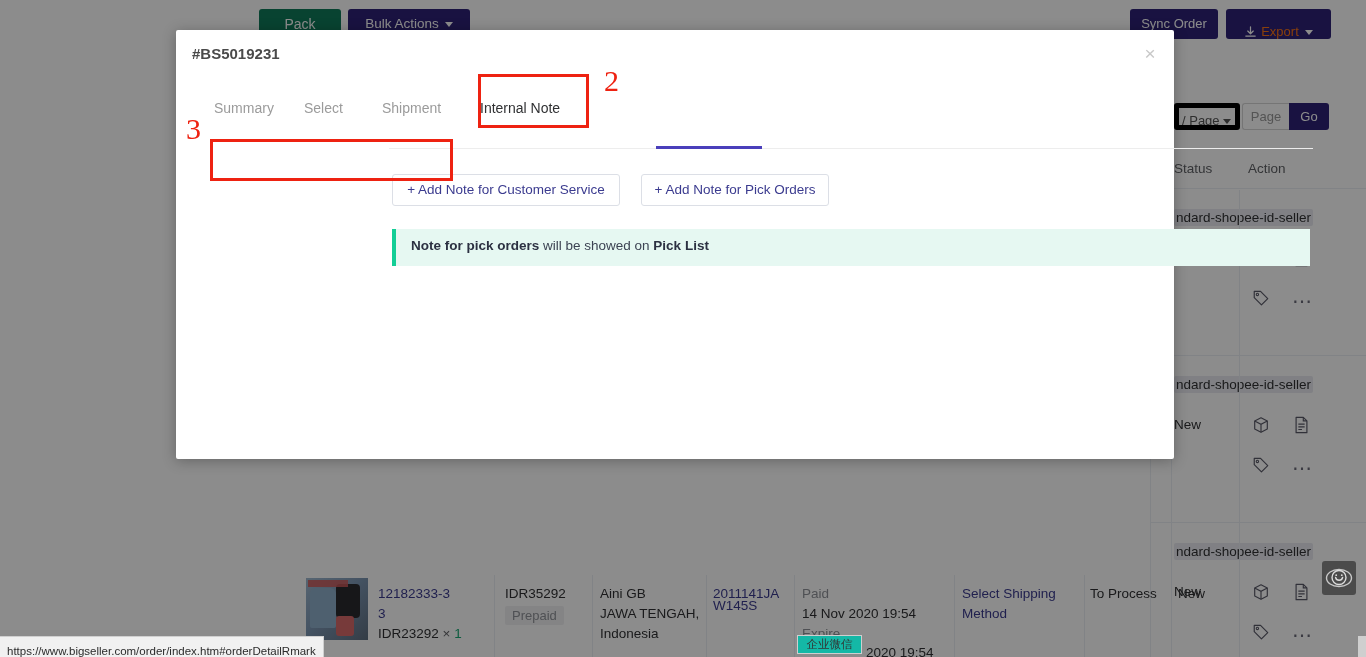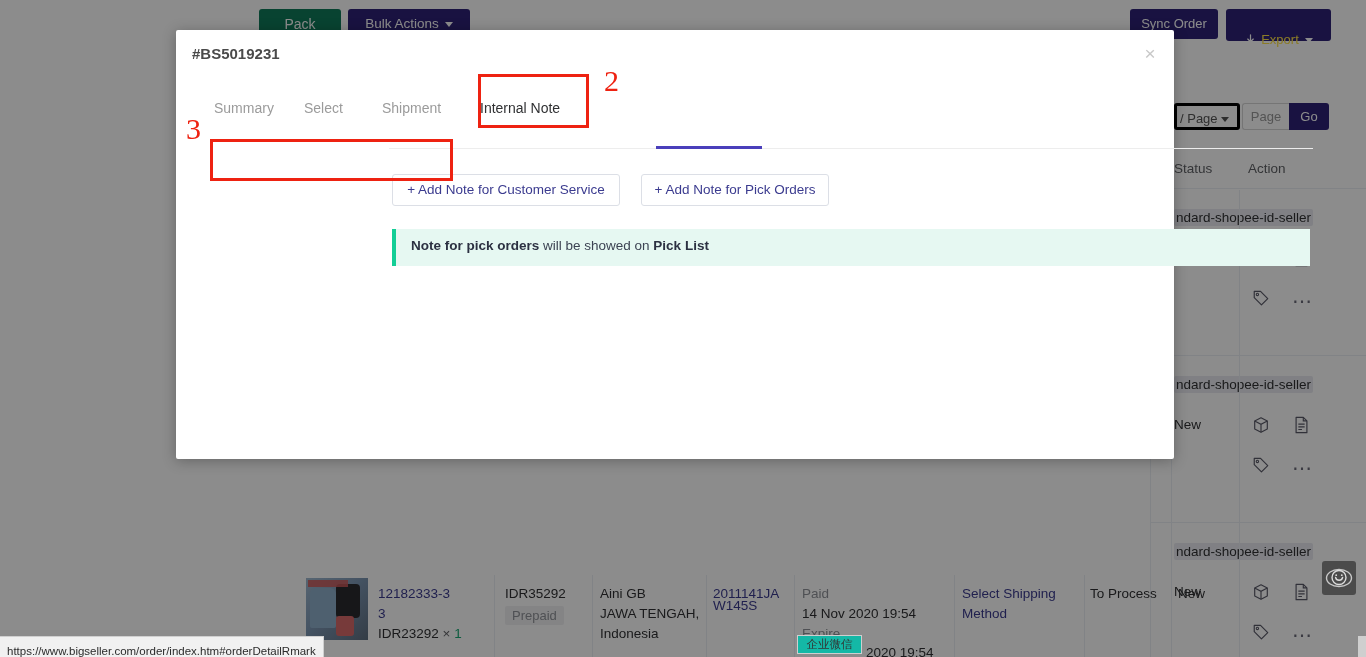--- a/index.html
+++ b/index.html
@@ -32,27 +32,27 @@
     border-left: 4.5px solid transparent; border-right: 4.5px solid transparent;
     border-top: 5px solid #ffffff; vertical-align: middle;
   }
   .btn-sync {
     position: absolute; left: 1130px; top: 9px; width: 88px; height: 30px;
     background: #2e2277; color: #ffffff; border: none; border-radius: 3px;
     font-size: 13px; line-height: 30px; text-align: center; padding: 0;
   }
   .btn-export {
     position: absolute; left: 1226px; top: 9px; width: 105px; height: 30px;
-    background: #2e2277; color: #fde047; border: none; border-radius: 3px;
-    font-size: 13px; line-height: 30px; text-align: center; padding: 16px;
+    background: #2e2277; color: #f97316; border: none; border-radius: 3px;
+    font-size: 13px; line-height: 30px; text-align: center; padding: 8px;
   }
   .dl-icon { display:inline-block; vertical-align: middle; margin-right: 4px; }
   .per-page {
     position: absolute; left: 1174px; top: 103px; width: 66px; height: 27px;
-    border: 3px solid #000000; border-radius: 3px; background: #fff;
+    border: 5px solid #000000; border-radius: 3px; background: #fff;
     font-size: 13px; color: #555; line-height: 25px; padding-left: 3px;
     overflow: hidden; white-space: nowrap;
   }
   .caret-dark {
     display: inline-block; width: 0; height: 0; margin-left: 3px;
     border-left: 4px solid transparent; border-right: 4px solid transparent;
     border-top: 5px solid #555; vertical-align: middle;
   }
   .page-input {
     position: absolute; left: 1242px; top: 103px; width: 47px; height: 27px;

